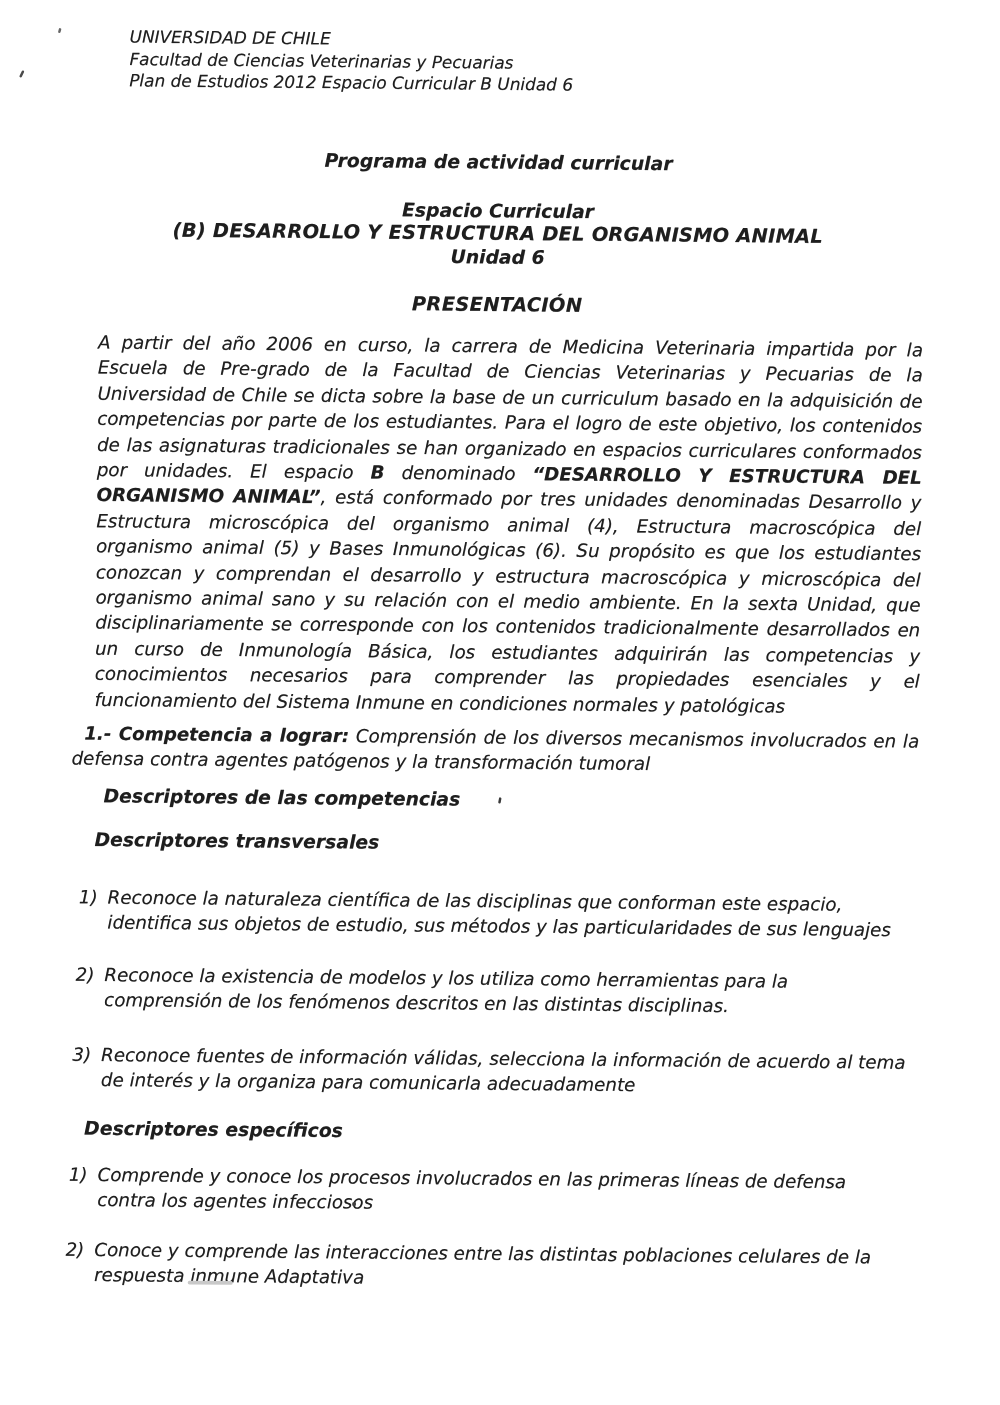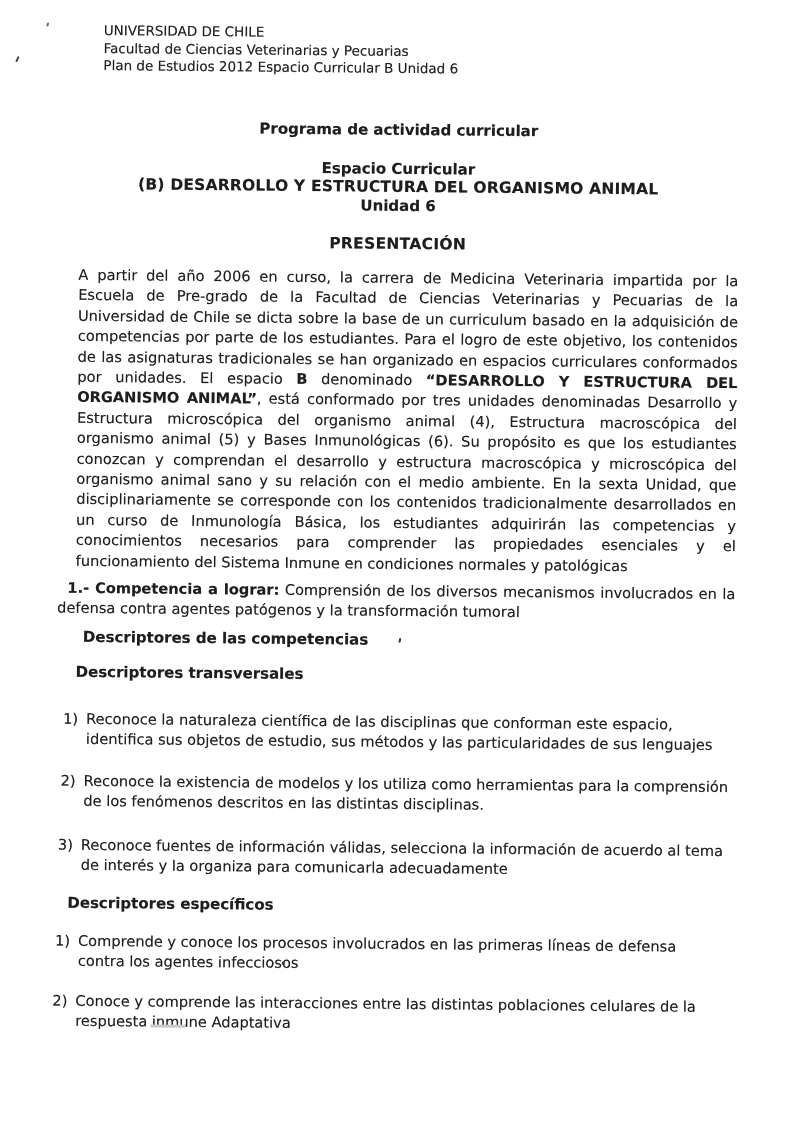--- a/index.html
+++ b/index.html
@@ -1,20 +1,21 @@
 <!DOCTYPE html>
 <html><head>
 <meta charset="utf-8">
 <style>
   html,body{margin:0;padding:0;background:#e8e8e8;}
   .page{
     position:relative;width:800px;height:1124px;margin:0 auto;
     background:#ffffff;overflow:hidden;
     font-family:"DejaVu Sans","Liberation Sans",sans-serif;
     color:#1e1e1e;
+    font-style:italic;
   }
   .rot{position:absolute;inset:0;transform:rotate(0.55deg);transform-origin:0 0;}
   .ink{text-shadow:0.2px 0.2px 0.3px rgba(25,25,25,0.45);}
   .abs{position:absolute;}
   .hdr{left:104px;top:21px;font-size:13.5px;line-height:17.5px;white-space:nowrap;}
   .ctr{left:0;width:800px;text-align:center;font-weight:bold;white-space:nowrap;}
   .t-main{top:117px;font-size:15px;}
   .t-space{top:156px;font-size:15px;}
   .t-name{top:174px;font-size:15.5px;letter-spacing:0.2px;}
   .t-unit{top:193px;font-size:15px;}

